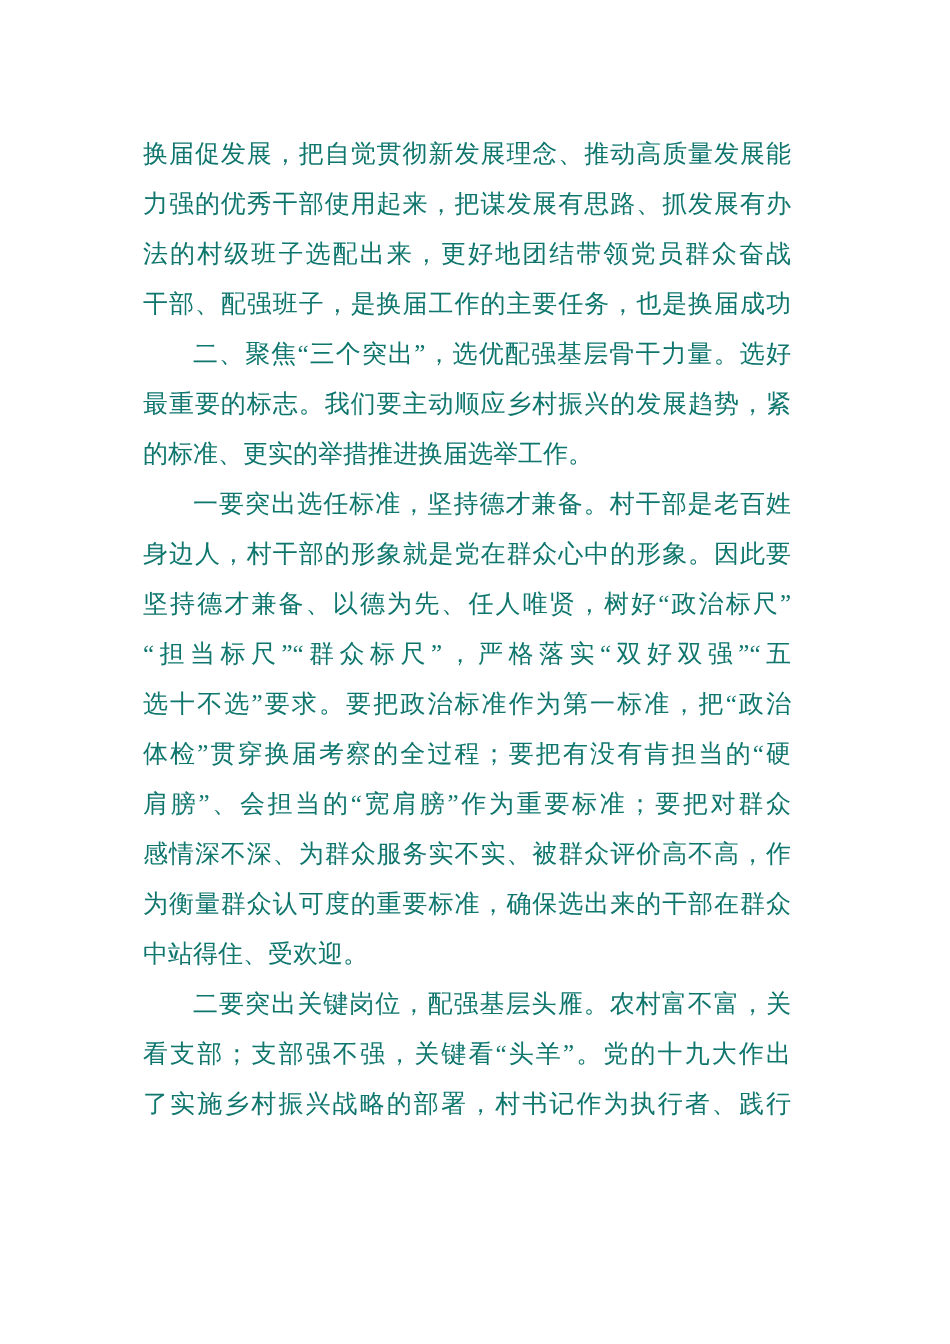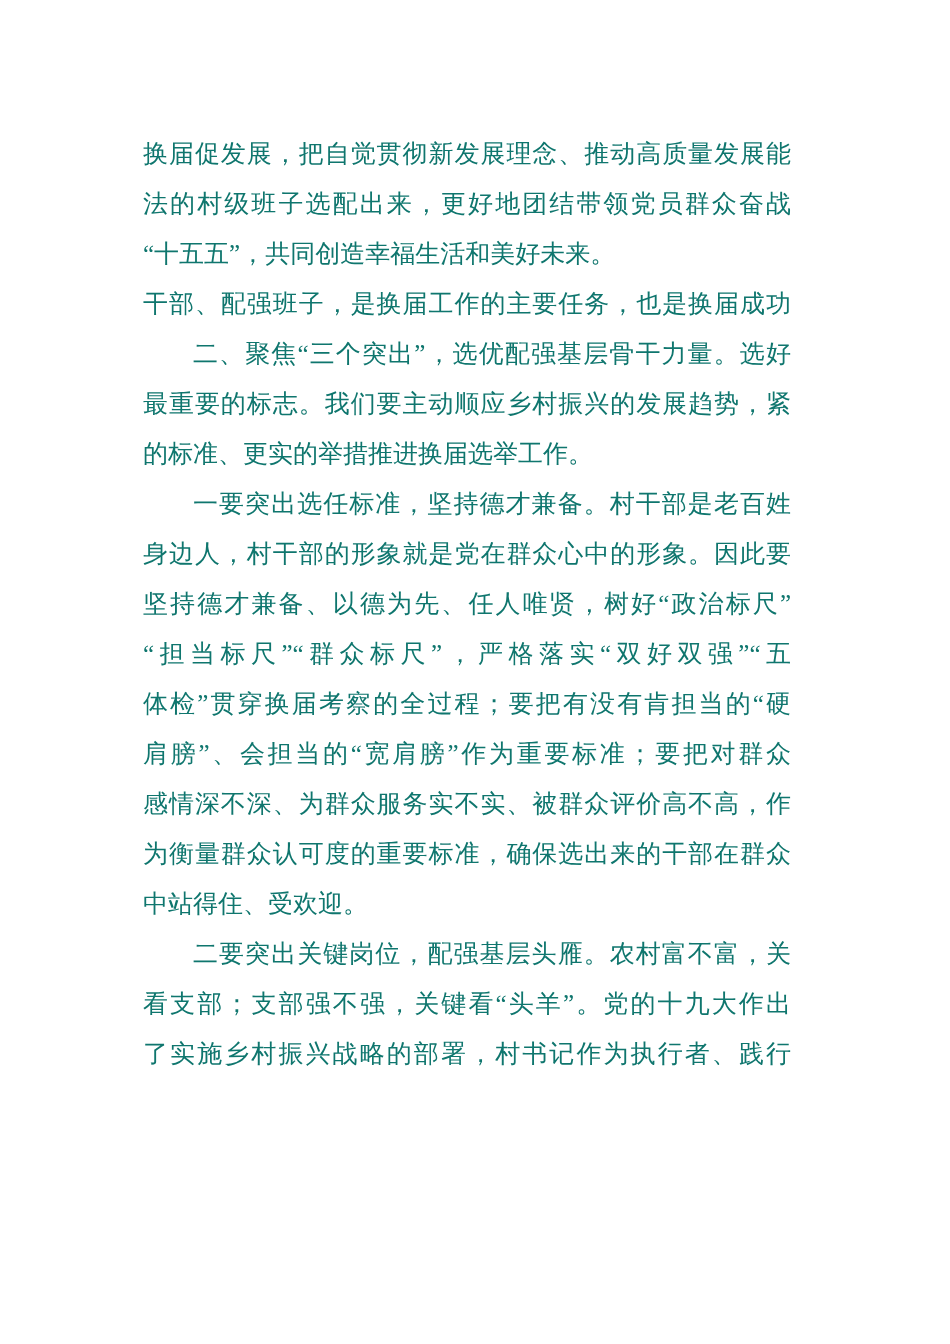--- a/index.html
+++ b/index.html
@@ -39,30 +39,31 @@
   .line.last {
     text-align-last: left;
   }
 </style>
 </head>
 <body>
 
 <div class="page">
   <div class="doc-body" style="color: rgb(42, 42, 42);">
       <div class="line">换届促发展，把自觉贯彻新发展理念、推动高质量发展能</div>
+      <div class="line">力强的优秀干部使用起来，把谋发展有思路、抓发展有办</div>
       <div class="line">法的村级班子选配出来，更好地团结带领党员群众奋战</div>
-      <div class="line last">“十五五”，共同创造幸福生活和美好未来。</div>
       <div class="line">干部、配强班子，是换届工作的主要任务，也是换届成功</div>
       <div class="line indent">二、聚焦“三个突出”，选优配强基层骨干力量。选好</div>
       <div class="line">最重要的标志。我们要主动顺应乡村振兴的发展趋势，紧</div>
       <div class="line last">的标准、更实的举措推进换届选举工作。</div>
       <div class="line indent">一要突出选任标准，坚持德才兼备。村干部是老百姓的</div>
       <div class="line">身边人，村干部的形象就是党在群众心中的形象。因此要</div>
       <div class="line">坚持德才兼备、以德为先、任人唯贤，树好“政治标尺”</div>
       <div class="line">“担当标尺”“群众标尺”，严格落实“双好双强”“五</div>
+      <div class="line">选十不选”要求。要把政治标准作为第一标准，把“政治</div>
       <div class="line">体检”贯穿换届考察的全过程；要把有没有肯担当的“硬</div>
       <div class="line">肩膀”、会担当的“宽肩膀”作为重要标准；要把对群众</div>
       <div class="line">感情深不深、为群众服务实不实、被群众评价高不高，作</div>
       <div class="line">为衡量群众认可度的重要标准，确保选出来的干部在群众</div>
       <div class="line last">中站得住、受欢迎。</div>
       <div class="line indent">二要突出关键岗位，配强基层头雁。农村富不富，关键</div>
       <div class="line">看支部；支部强不强，关键看“头羊”。党的十九大作出</div>
       <div class="line">了实施乡村振兴战略的部署，村书记作为执行者、践行者，</div>
     </div>
 </div>

